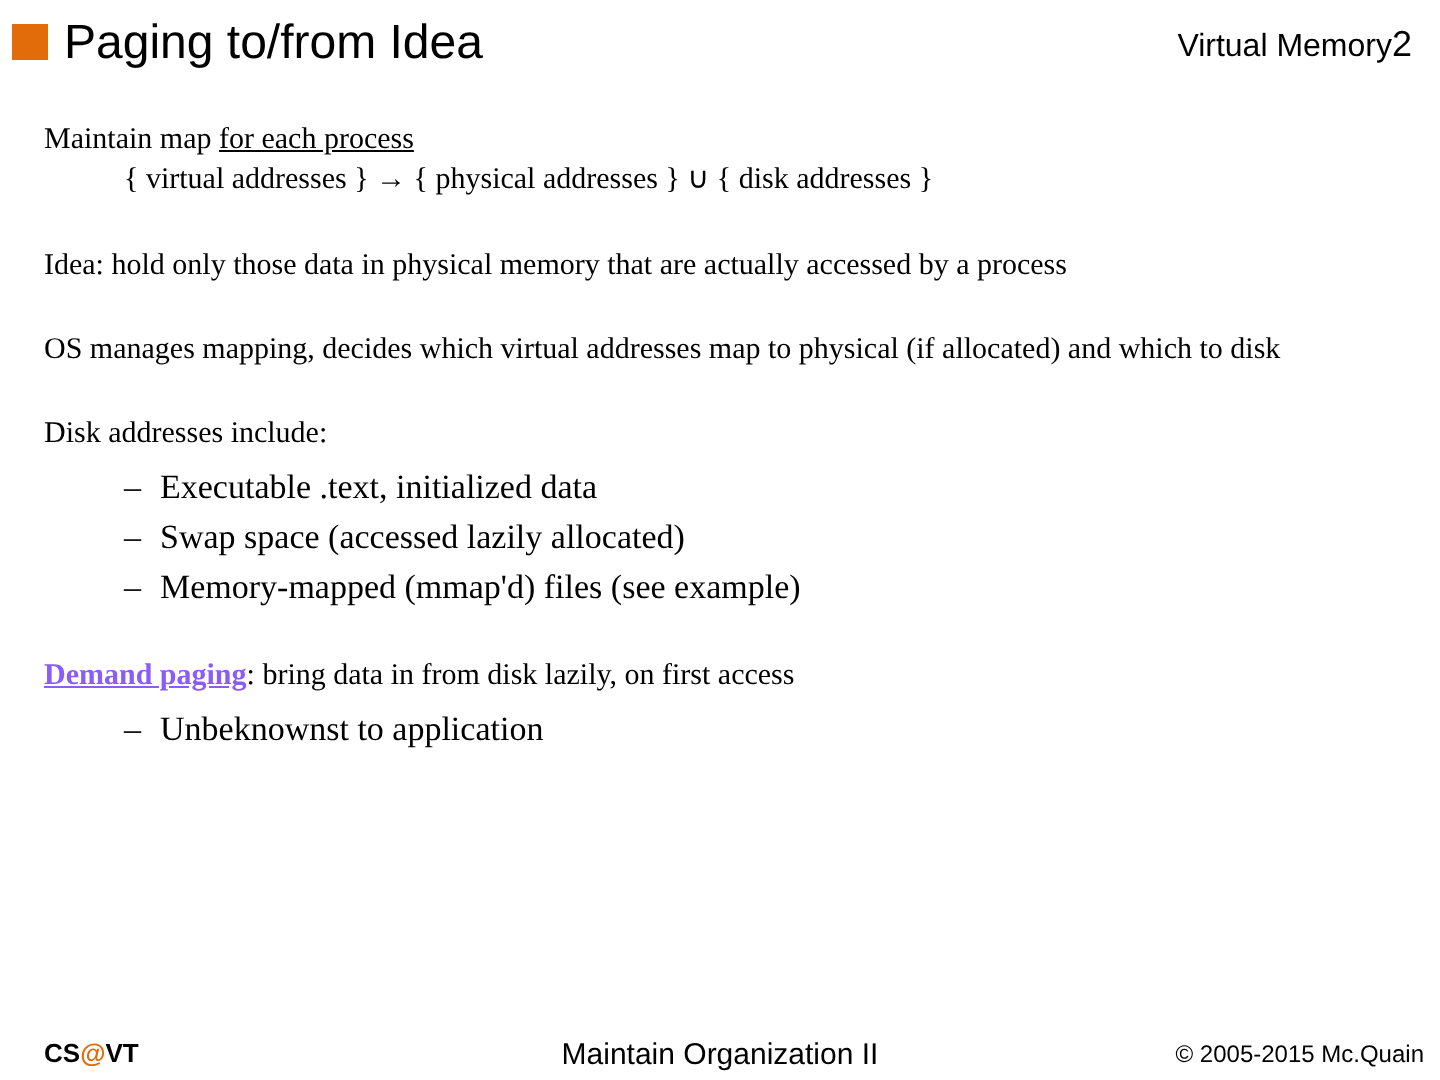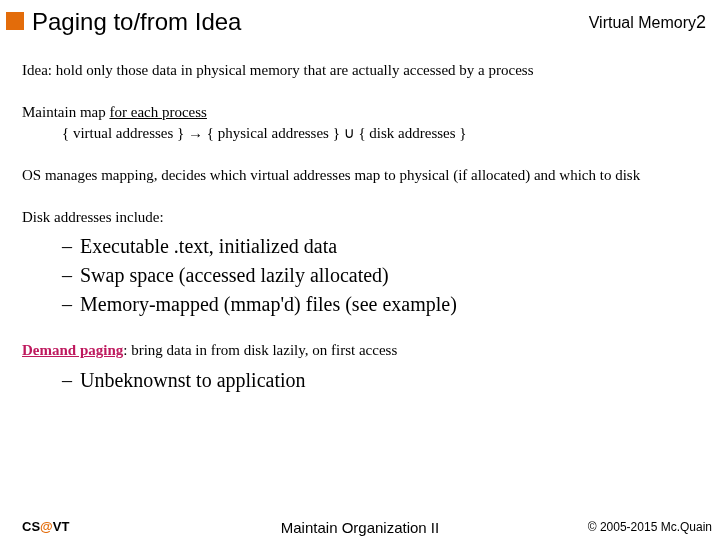--- a/index.html
+++ b/index.html
@@ -7,24 +7,24 @@
   .slide { width: 720px; height: 540px; position: relative; }
   .header { display: flex; align-items: flex-start; padding: 8px 14px 6px 0; }
   .header-bullet { width: 18px; height: 18px; background: #e36c0a; margin: 4px 8px 0 6px; flex: 0 0 auto; }
   .title { font-family: Arial, Helvetica, sans-serif; font-size: 24px; font-weight: 400; flex: 1 1 auto; }
   .header-right { font-family: Arial, Helvetica, sans-serif; font-size: 16px; display: flex; align-items: baseline; padding-top: 4px; }
   .page-num { font-size: 18px; }
   .body { padding: 18px 22px 0 22px; font-size: 15px; line-height: 1.35; }
   .para { margin-bottom: 22px; }
   .indent-block { padding-left: 40px; }
   .underline { text-decoration: underline; }
-  .maroon { color: #be185d; }
+  .maroon { color: #8b5cf6; }
   .bold { font-weight: bold; }
   ul.dashlist { list-style: none; padding-left: 40px; margin-top: 6px; margin-bottom: 22px; }
-  ul.dashlist li { position: relative; padding-left: 18px; font-size: 20px; margin-bottom: 2px; }
+  ul.dashlist li { position: relative; padding-left: 18px; font-size: 17px; margin-bottom: 2px; }
   ul.dashlist li::before { content: "–"; position: absolute; left: 0; top: 0; }
   .footer { position: absolute; left: 0; right: 0; bottom: 6px; display: flex; align-items: baseline; justify-content: space-between; font-family: Arial, Helvetica, sans-serif; font-size: 13px; padding: 0 8px 0 22px; }
   .footer-left { font-weight: bold; }
   .footer-left .at { color: #e36c0a; }
   .footer-center { position: absolute; left: 0; right: 0; text-align: center; font-size: 15px; font-weight: 400; }
   .footer-right { font-size: 12px; }
 </style>
 </head>
 <body>
 
@@ -34,26 +34,26 @@
     <div class="header-bullet"></div>
     <div class="title">Paging to/from Idea</div>
     <div class="header-right">
       <span>Virtual Memory</span>
       <span class="page-num">2</span>
     </div>
   </div>
 
   <div class="body">
 
-    <div class="para">Idea: hold only those data in physical memory that are actually accessed by a process</div>
-
     <div class="para">
       <span>Maintain map </span><span class="underline">for each process</span>
       <div class="indent-block">{ virtual addresses } → { physical addresses } ∪ { disk addresses }</div>
     </div>
+
+    <div class="para">Idea: hold only those data in physical memory that are actually accessed by a process</div>
 
     <div class="para">
       <div style="padding-left:0; text-indent:0;">
         <span>OS manages mapping, decides which virtual addresses map to physical (if allocated) and which to disk</span>
       </div>
     </div>
 
     <div>Disk addresses include:</div>
     <ul class="dashlist">
       <li>Executable .text, initialized data</li>

